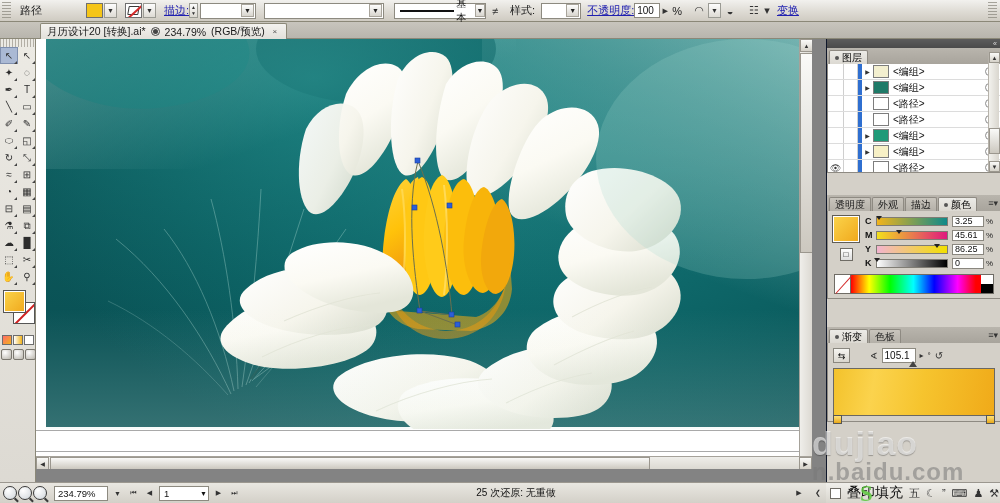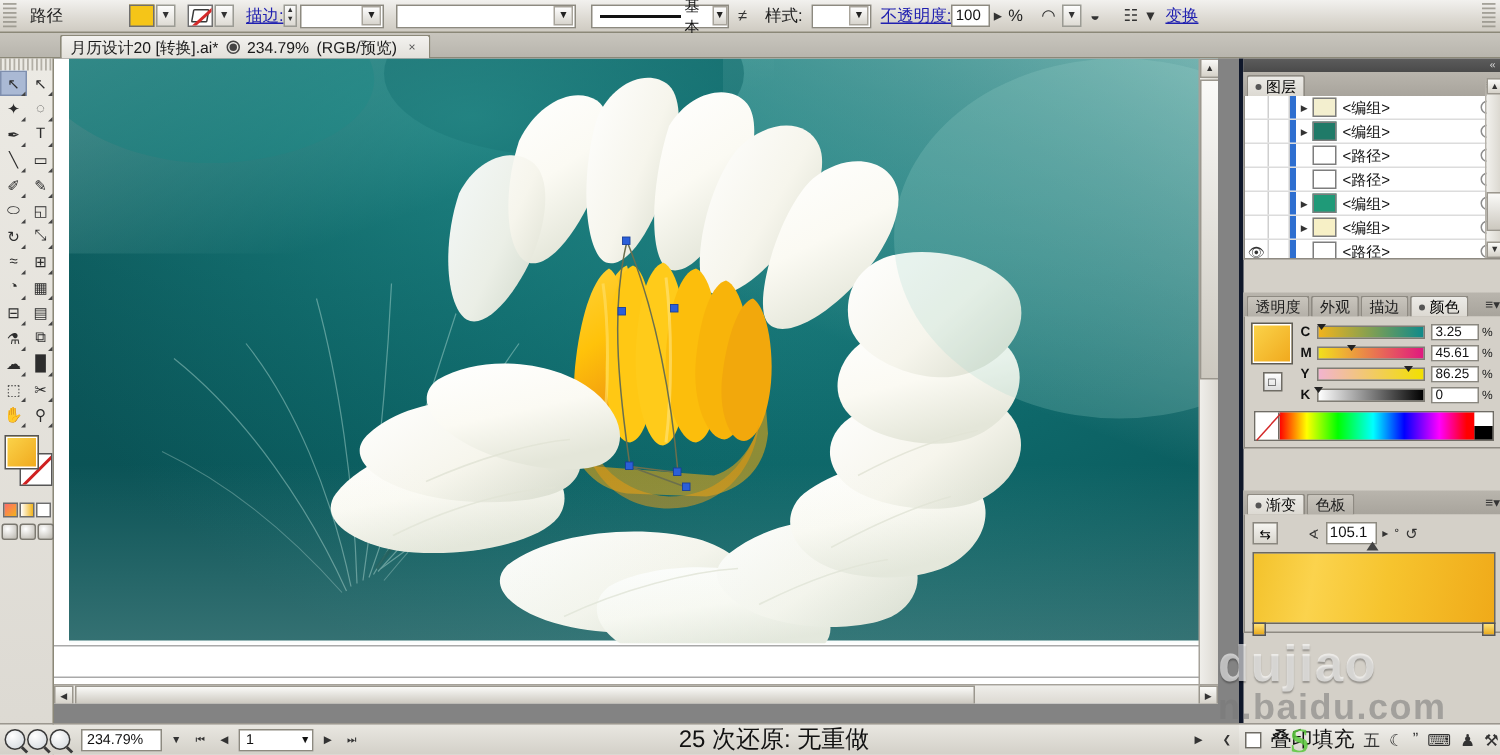--- a/index.html
+++ b/index.html
@@ -202,21 +202,21 @@
     display: flex; align-items: center; justify-content: center; font-size: 6px; color: #333; cursor: pointer;
   }
   .art-line {
     position: absolute; left: 0; width: 776px; height: 1px; background: #a9a9a9;
   }
 
   
   #right-dock {
     position: absolute; left: 826px; top: 39px; width: 174px; height: 443px;
     background: #d4d0c8;
-    border-left: 3px solid #0f172a;
+    border-left: 1px solid #0f172a;
   }
   .panel { position: absolute; left: 0; width: 174px; background: #d4d0c8; }
   .panel-tabs {
     height: 16px; display: flex; align-items: flex-end; gap: 1px;
     background: linear-gradient(#b9b5ad,#a8a49c);
     padding-left: 2px;
   }
   .ptab {
     height: 14px; padding: 0 5px; font-size: 10px; color: #1c1c1c;
     background: linear-gradient(#c9c5bd,#b4b0a8);
@@ -343,21 +343,21 @@
   .navbtn {
     width: 13px; height: 14px; display: flex; align-items: center; justify-content: center;
     font-size: 7px; color: #333; cursor: pointer;
   }
   .sb-page {
     width: 50px; height: 15px; border: 1px solid #8d8a80; background: #fff;
     font-size: 9.5px; display: flex; align-items: center; justify-content: space-between;
     padding: 0 1px 0 4px; color: #111;
   }
   .sb-status {
-    flex: 1; text-align: center; font-size: 16px; color: #111; white-space: nowrap;
+    flex: 1; text-align: center; font-size: 10px; color: #111; white-space: nowrap;
   }
   .magnifier {
     width: 14px; height: 14px; border: 1.4px solid #3a3a3a; border-radius: 50%;
     position: relative; background: radial-gradient(circle at 35% 30%,#fff,#cfd5da);
   }
   .magnifier::after {
     content: ""; position: absolute; right: -3px; bottom: -2px; width: 5px; height: 1.6px;
     background: #3a3a3a; transform: rotate(45deg);
   }
 

